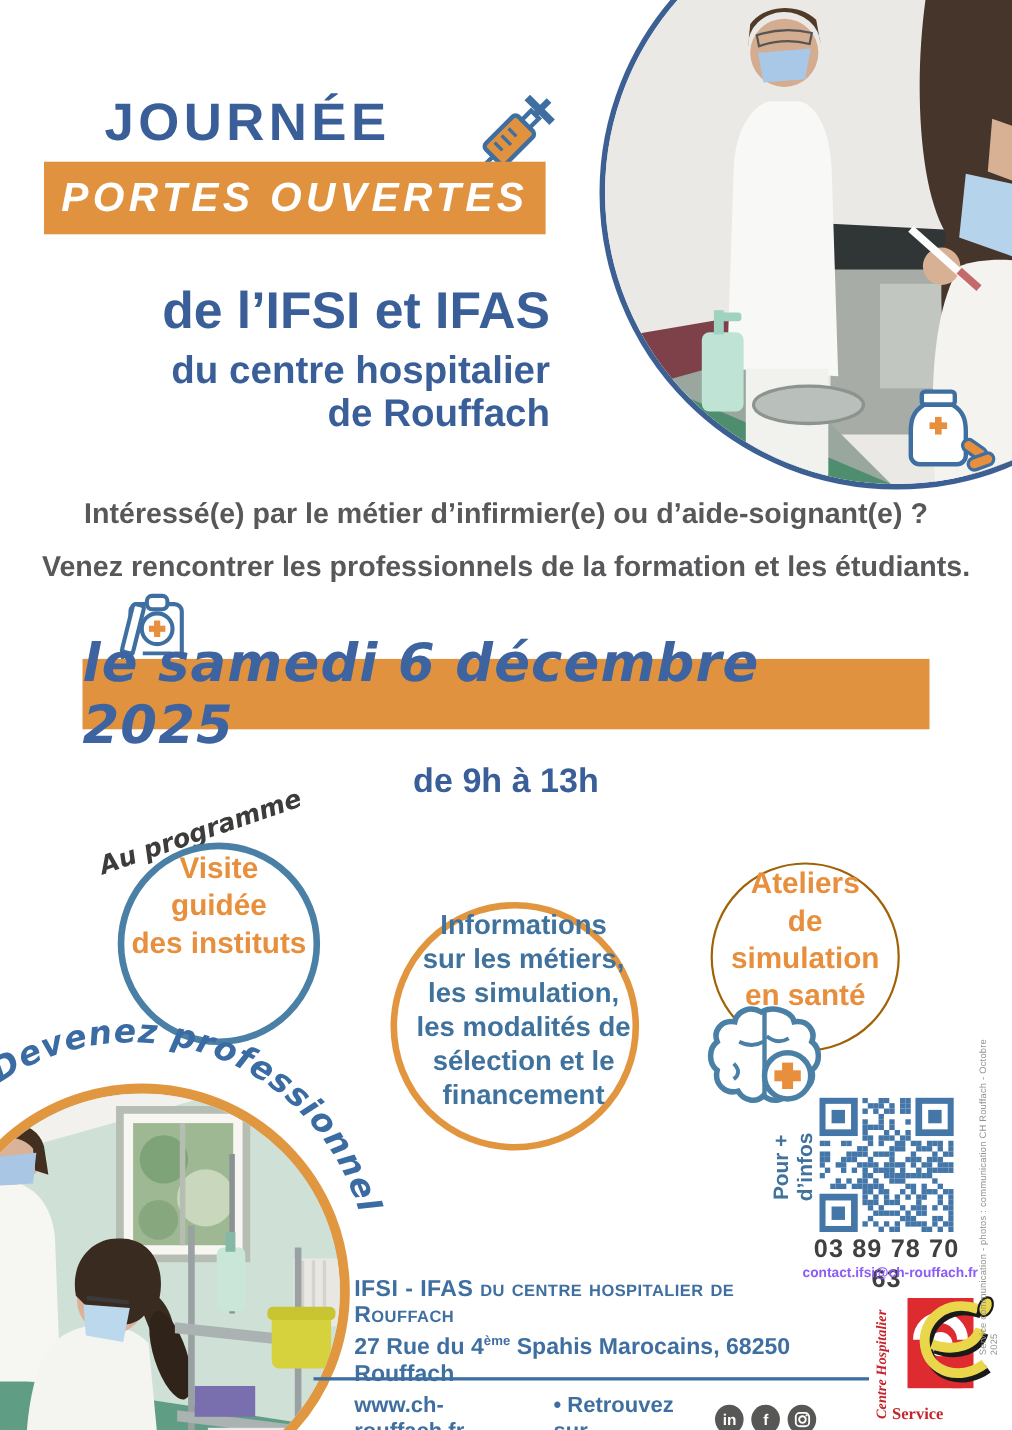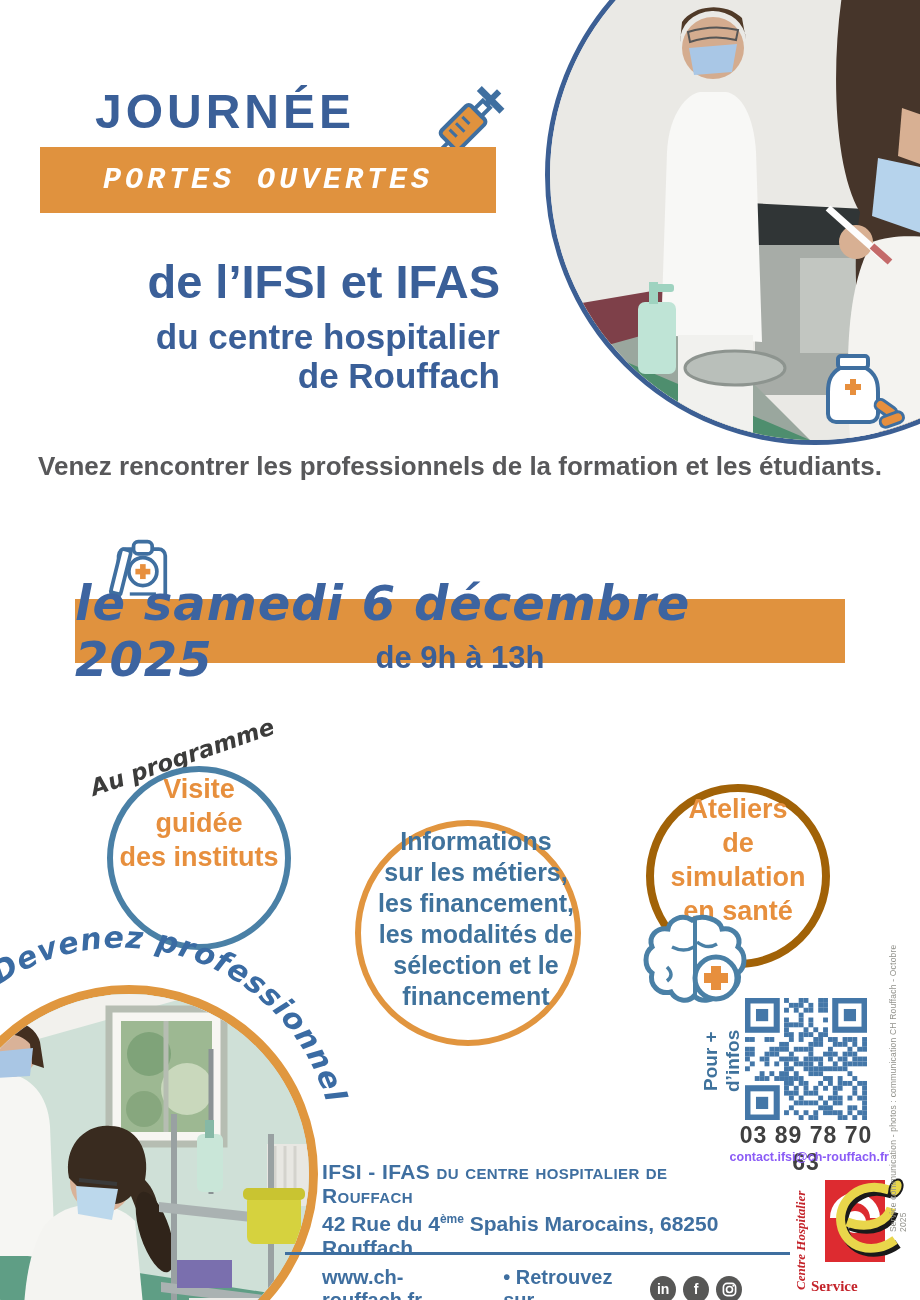--- a/index.html
+++ b/index.html
@@ -11,47 +11,47 @@
   .photo-top{left:545px;top:-95px;width:530px;height:530px;border-radius:50%;
              border:5px solid #3c5f94;overflow:hidden;background:#eae9e5;}
   .photo-bottom{left:-60px;top:985px;width:360px;height:360px;border-radius:50%;
              border:9px solid #E0973F;overflow:hidden;background:#cfe0d7;}
 
   
   .title-journee{left:95px;top:84px;font-size:48px;font-weight:800;color:#3A5F98;
                  letter-spacing:4px;}
   .banner1{left:40px;top:147px;width:456px;height:66px;background:#E0923E;
            display:flex;align-items:center;justify-content:center;}
-  .banner1 span{color:#fff;font-size:30px;font-weight:700;font-style:italic;
-                letter-spacing:4px;font-family:Liberation Mono, monospace;}
+  .banner1 span{color:#fff;font-size:37px;font-weight:700;font-style:italic;
+                letter-spacing:4px;font-family:Liberation Sans, sans-serif;}
   .subtitles{left:40px;top:222px;width:460px;text-align:right;color:#3A5F98;line-height:1.12;margin-top:34px;}
   .sub1{font-size:47px;font-weight:800;}
   .sub2{font-size:35px;font-weight:700;margin-top:8px;}
   .sub3{font-size:35px;font-weight:700;}
 
   
   .intro{left:0;top:442px;width:920px;text-align:center;color:#58585A;
          font-size:26px;font-weight:700;line-height:49px;}
 
   
   .banner2{left:75px;top:599px;width:770px;height:64px;background:#E0923E;
            display:flex;align-items:center;justify-content:flex-start;}
   .banner2 span{color:#3D64A0;font-size:48px;font-weight:700;font-style:italic;
                 letter-spacing:1px;font-family:"DejaVu Sans",sans-serif;}
-  .time{left:0;top:640px;width:920px;text-align:center;color:#3A5F98;
+  .time{left:0;top:692px;width:920px;text-align:center;color:#3A5F98;
         font-size:31px;font-weight:800;}
 
   
   .au-programme{left:86px;top:744px;transform:rotate(-19deg);color:#3C3C3B;
         font-size:23px;font-weight:700;font-style:italic;font-family:"DejaVu Sans",sans-serif;}
   .circle{border-radius:50%;display:flex;align-items:flex-start;justify-content:center;
           text-align:center;background:#fff;}
   .c1{left:107px;top:766px;width:172px;height:172px;border:6px solid #4A80A6;}
   .c2{left:355px;top:820px;width:214px;height:214px;border:6px solid #E1953F;}
-  .c3{left:646px;top:784px;width:168px;height:168px;border:8px solid #a16207;}
+  .c3{left:646px;top:784px;width:168px;height:168px;border:2px solid #a16207;}
   .c-orange{color:#E78F3D;font-size:27px;font-weight:800;line-height:34px;}
   .c-blue{color:#3F729C;font-size:25px;font-weight:800;line-height:31px;margin-left:16px;}
 
   
   .tagline-svg{left:0;top:938px;width:440px;height:330px;overflow:visible;}
 
   
   .pour-infos{left:700px;top:1000px;width:26px;height:122px;writing-mode:vertical-rl;
       transform:rotate(180deg);color:#3F729C;font-size:19px;font-weight:800;text-align:center;}
   .qr{left:745px;top:998px;width:122px;height:122px;}
@@ -159,20 +159,21 @@
       <g transform="rotate(35 66 56)">
           <rect x="56" y="50" width="24" height="11" rx="5.5" fill="#E78F3D" stroke="#3f6fa0" stroke-width="3"></rect>
         </g>
       <g transform="rotate(-20 74 68)">
           <rect x="62" y="62" width="24" height="11" rx="5.5" fill="#E78F3D" stroke="#3f6fa0" stroke-width="3"></rect>
         </g>
     </svg>
   </div>
 
   <div class="abs intro">
+    <div>Intéressé(e) par le métier d’infirmier(e) ou d’aide-soignant(e) ?</div>
     <div>Venez rencontrer les professionnels de la formation et les étudiants.</div>
   </div>
 
   <div class="abs" style="left:103px;top:538px;">
     <svg width="76" height="84" viewBox="0 0 80 90">
       <rect x="16" y="12" width="50" height="70" rx="7" fill="#fff" stroke="#3f6fa0" stroke-width="4"></rect>
       <rect x="32" y="4" width="20" height="13" rx="5" fill="#fff" stroke="#3f6fa0" stroke-width="4"></rect>
       <circle cx="42" cy="36" r="15" fill="#fff" stroke="#3f6fa0" stroke-width="4"></circle>
       <rect x="34" y="33" width="16" height="6" fill="#E78F3D"></rect>
       <rect x="39" y="28" width="6" height="16" fill="#E78F3D"></rect>
@@ -197,21 +198,21 @@
       <div>Visite</div>
       <div>guidée</div>
       <div>des instituts</div>
     </div>
   </div>
 
   <div class="abs circle c2">
     <div class="c-blue">
       <div>Informations</div>
       <div>sur les métiers,</div>
-      <div>les financement,</div>
+      <div>les simulation,</div>
       <div>les modalités de</div>
       <div>sélection et le</div>
       <div>financement</div>
     </div>
   </div>
 
   <div class="abs circle c3">
     <div class="c-orange">
       <div>Ateliers</div>
       <div>de</div>
@@ -527,21 +528,21 @@
   </div>
 
   <div class="abs phone">03 89 78 70 63</div>
   <div class="abs email">contact.ifsi@ch-rouffach.fr</div>
 
   <div class="abs footer">
     <div class="org">
       <span>IFSI - IFAS </span><span class="sc">du centre hospitalier de Rouffach</span>
     </div>
     <div class="address">
-      <span>42 Rue du 4</span><sup>ème</sup><span> Spahis Marocains, 68250 Rouffach</span>
+      <span>27 Rue du 4</span><sup>ème</sup><span> Spahis Marocains, 68250 Rouffach</span>
     </div>
     <div class="webline">
       <span>www.ch-rouffach.fr</span>
       <span>• Retrouvez sur</span>
       <span class="soc">
           <span>in</span>
         </span>
       <span class="soc">
           <span>f</span>
         </span>

